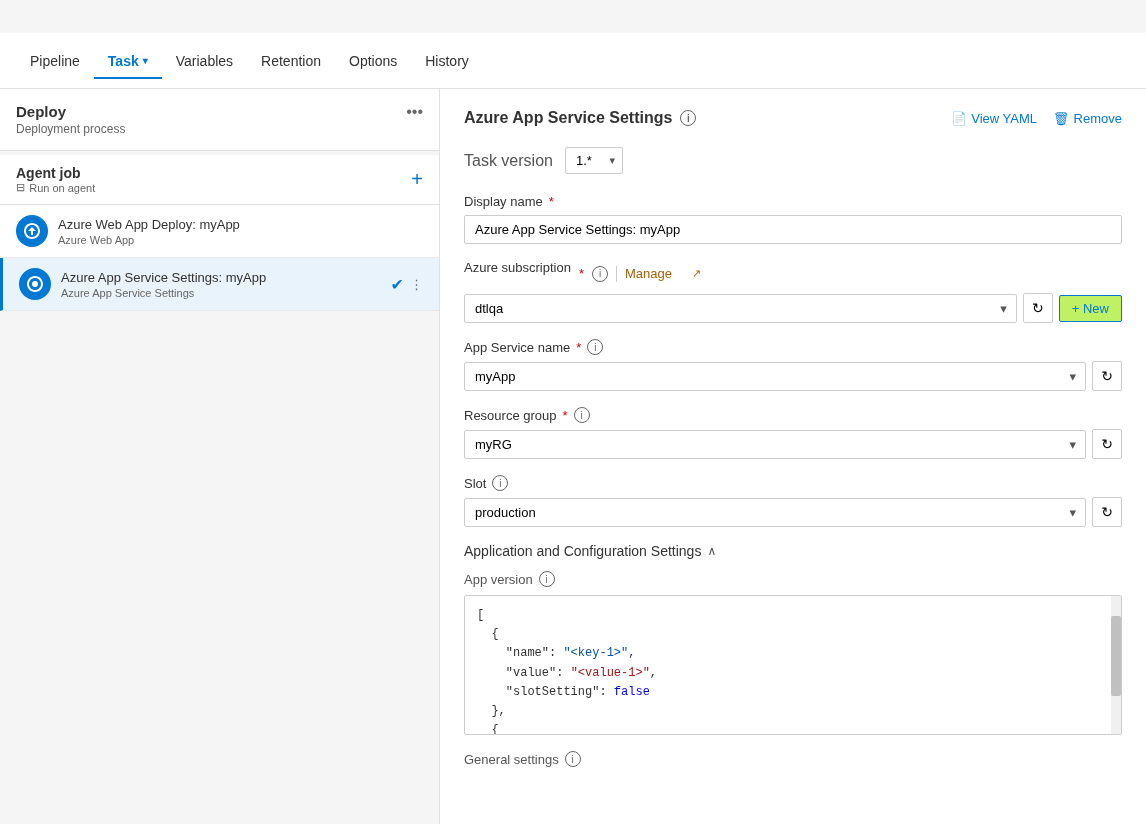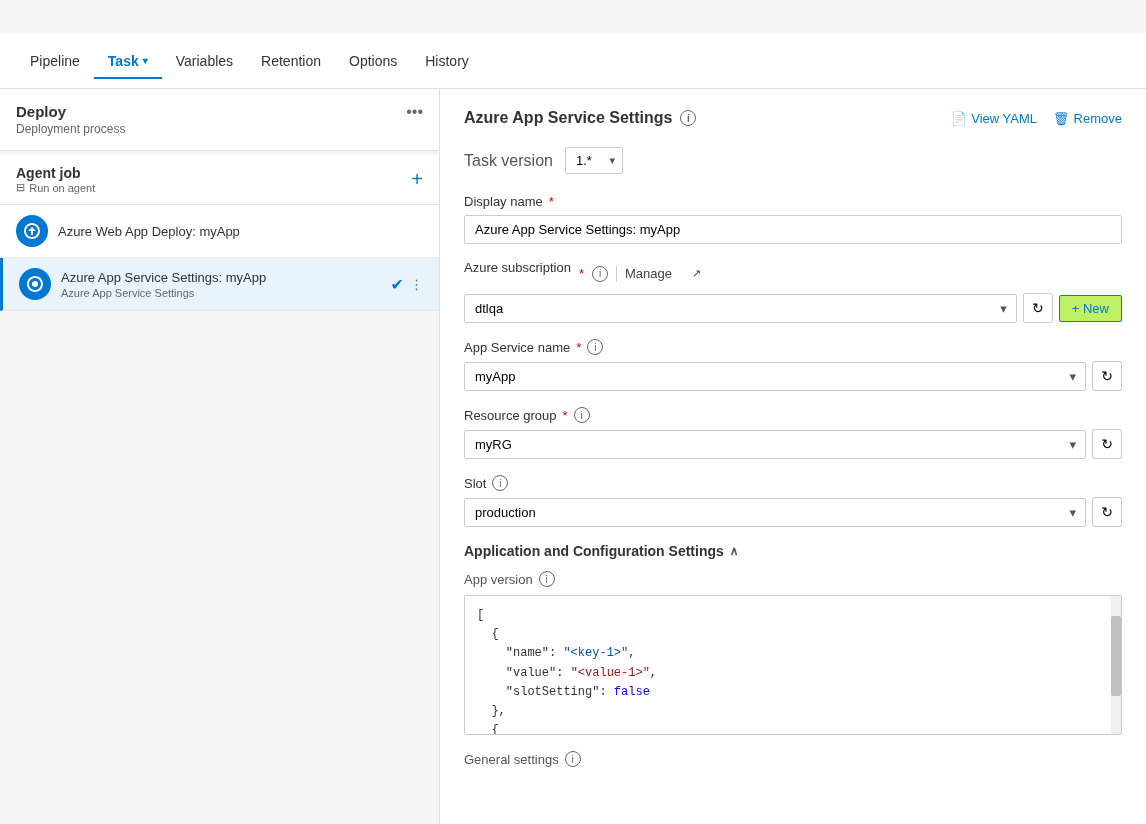--- a/index.html
+++ b/index.html
@@ -49,38 +49,38 @@
     .panel-actions { display: flex; align-items: center; gap: 16px; }
     .action-link { color: #0078d4; font-size: 13px; cursor: pointer; display: flex; align-items: center; gap: 4px; text-decoration: none; }
     .info-icon { display: inline-flex; align-items: center; justify-content: center; width: 16px; height: 16px; border-radius: 50%; border: 1px solid #666; color: #666; font-size: 10px; cursor: pointer; }
 
     .form-row { margin-bottom: 16px; }
     .form-label { font-size: 13px; font-weight: 500; margin-bottom: 6px; display: flex; align-items: center; gap: 6px; }
     .required { color: #c00; }
     .form-input { width: 100%; border: 1px solid #ccc; padding: 6px 10px; font-size: 13px; border-radius: 2px; outline: none; }
 
     .subscription-row { display: flex; align-items: center; gap: 8px; margin-bottom: 6px; }
-    .manage-link { color: #404040; font-size: 13px; cursor: pointer; display: flex; align-items: center; gap: 20px; }
+    .manage-link { color: #a16207; font-size: 13px; cursor: pointer; display: flex; align-items: center; gap: 20px; }
 
     .select-row { display: flex; align-items: center; gap: 6px; }
     .select-wrapper { flex: 1; position: relative; }
     .form-select { width: 100%; border: 1px solid #ccc; padding: 6px 10px; font-size: 13px; border-radius: 2px; appearance: none; background: #fff; cursor: pointer; outline: none; }
     .select-arrow { position: absolute; right: 10px; top: 50%; transform: translateY(-50%); pointer-events: none; color: #555; }
     .refresh-btn { width: 30px; height: 30px; border: 1px solid #ccc; background: #fff; border-radius: 2px; cursor: pointer; display: flex; align-items: center; justify-content: center; font-size: 14px; }
     .new-btn { padding: 5px 12px; border: 1px solid #0078d4; background: #bef264; color: #0078d4; border-radius: 2px; cursor: pointer; font-size: 13px; display: flex; align-items: center; gap: 4px; white-space: nowrap; }
 
     .task-version-row { display: flex; align-items: center; gap: 12px; margin-bottom: 20px; }
     .task-version-label { font-size: 16px; color: #555; }
     .task-version-select { border: 1px solid #ccc; padding: 5px 30px 5px 10px; font-size: 13px; border-radius: 2px; appearance: none; background: #fff; cursor: pointer; position: relative; }
     .version-wrapper { position: relative; display: inline-flex; align-items: center; }
     .version-arrow { position: absolute; right: 8px; pointer-events: none; color: #555; font-size: 11px; }
 
     .app-settings-section { margin-top: 16px; }
     .section-header { display: flex; align-items: center; justify-content: space-between; margin-bottom: 12px; }
-    .section-title { font-size: 14px; font-weight: 700; display: flex; align-items: center; gap: 6px; }
+    .section-title { font-size: 14px; font-weight: 400; display: flex; align-items: center; gap: 6px; }
     .collapse-icon { cursor: pointer; color: #555; font-size: 12px; }
 
     .subsection-label { font-size: 13px; font-weight: 500; margin-bottom: 8px; display: flex; align-items: center; gap: 6px; color: #555; }
 
     .code-editor { border: 1px solid #ccc; border-radius: 2px; position: relative; height: 140px; overflow: hidden; }
     .code-content { padding: 10px 12px; font-family: 'Courier New', monospace; font-size: 12px; line-height: 1.6; background: #fff; height: 100%; overflow-y: auto; }
     .code-bracket { color: #333; }
     .code-brace { color: #333; }
     .code-key { color: #0451a5; }
     .code-value-str { color: #a31515; }
@@ -136,20 +136,21 @@
 
     <div class="task-item">
       <div class="task-icon">
         <svg viewBox="0 0 20 20" fill="white" xmlns="http://www.w3.org/2000/svg">
           <path d="M10 2C5.6 2 2 5.6 2 10s3.6 8 8 8 8-3.6 8-8-3.6-8-8-8zm0 14c-3.3 0-6-2.7-6-6s2.7-6 6-6 6 2.7 6 6-2.7 6-6 6z"></path>
           <path d="M10 6l-4 4h3v4h2v-4h3z"></path>
         </svg>
       </div>
       <div class="task-info">
         <div class="task-title">Azure Web App Deploy: myApp</div>
+        <div class="task-subtitle">Azure Web App</div>
       </div>
     </div>
 
     <div class="task-item selected">
       <div class="task-icon">
         <svg viewBox="0 0 20 20" fill="white" xmlns="http://www.w3.org/2000/svg">
           <path d="M10 2C5.6 2 2 5.6 2 10s3.6 8 8 8 8-3.6 8-8-3.6-8-8-8zm0 14c-3.3 0-6-2.7-6-6s2.7-6 6-6 6 2.7 6 6-2.7 6-6 6z"></path>
           <circle cx="10" cy="10" r="3"></circle>
         </svg>
       </div>

